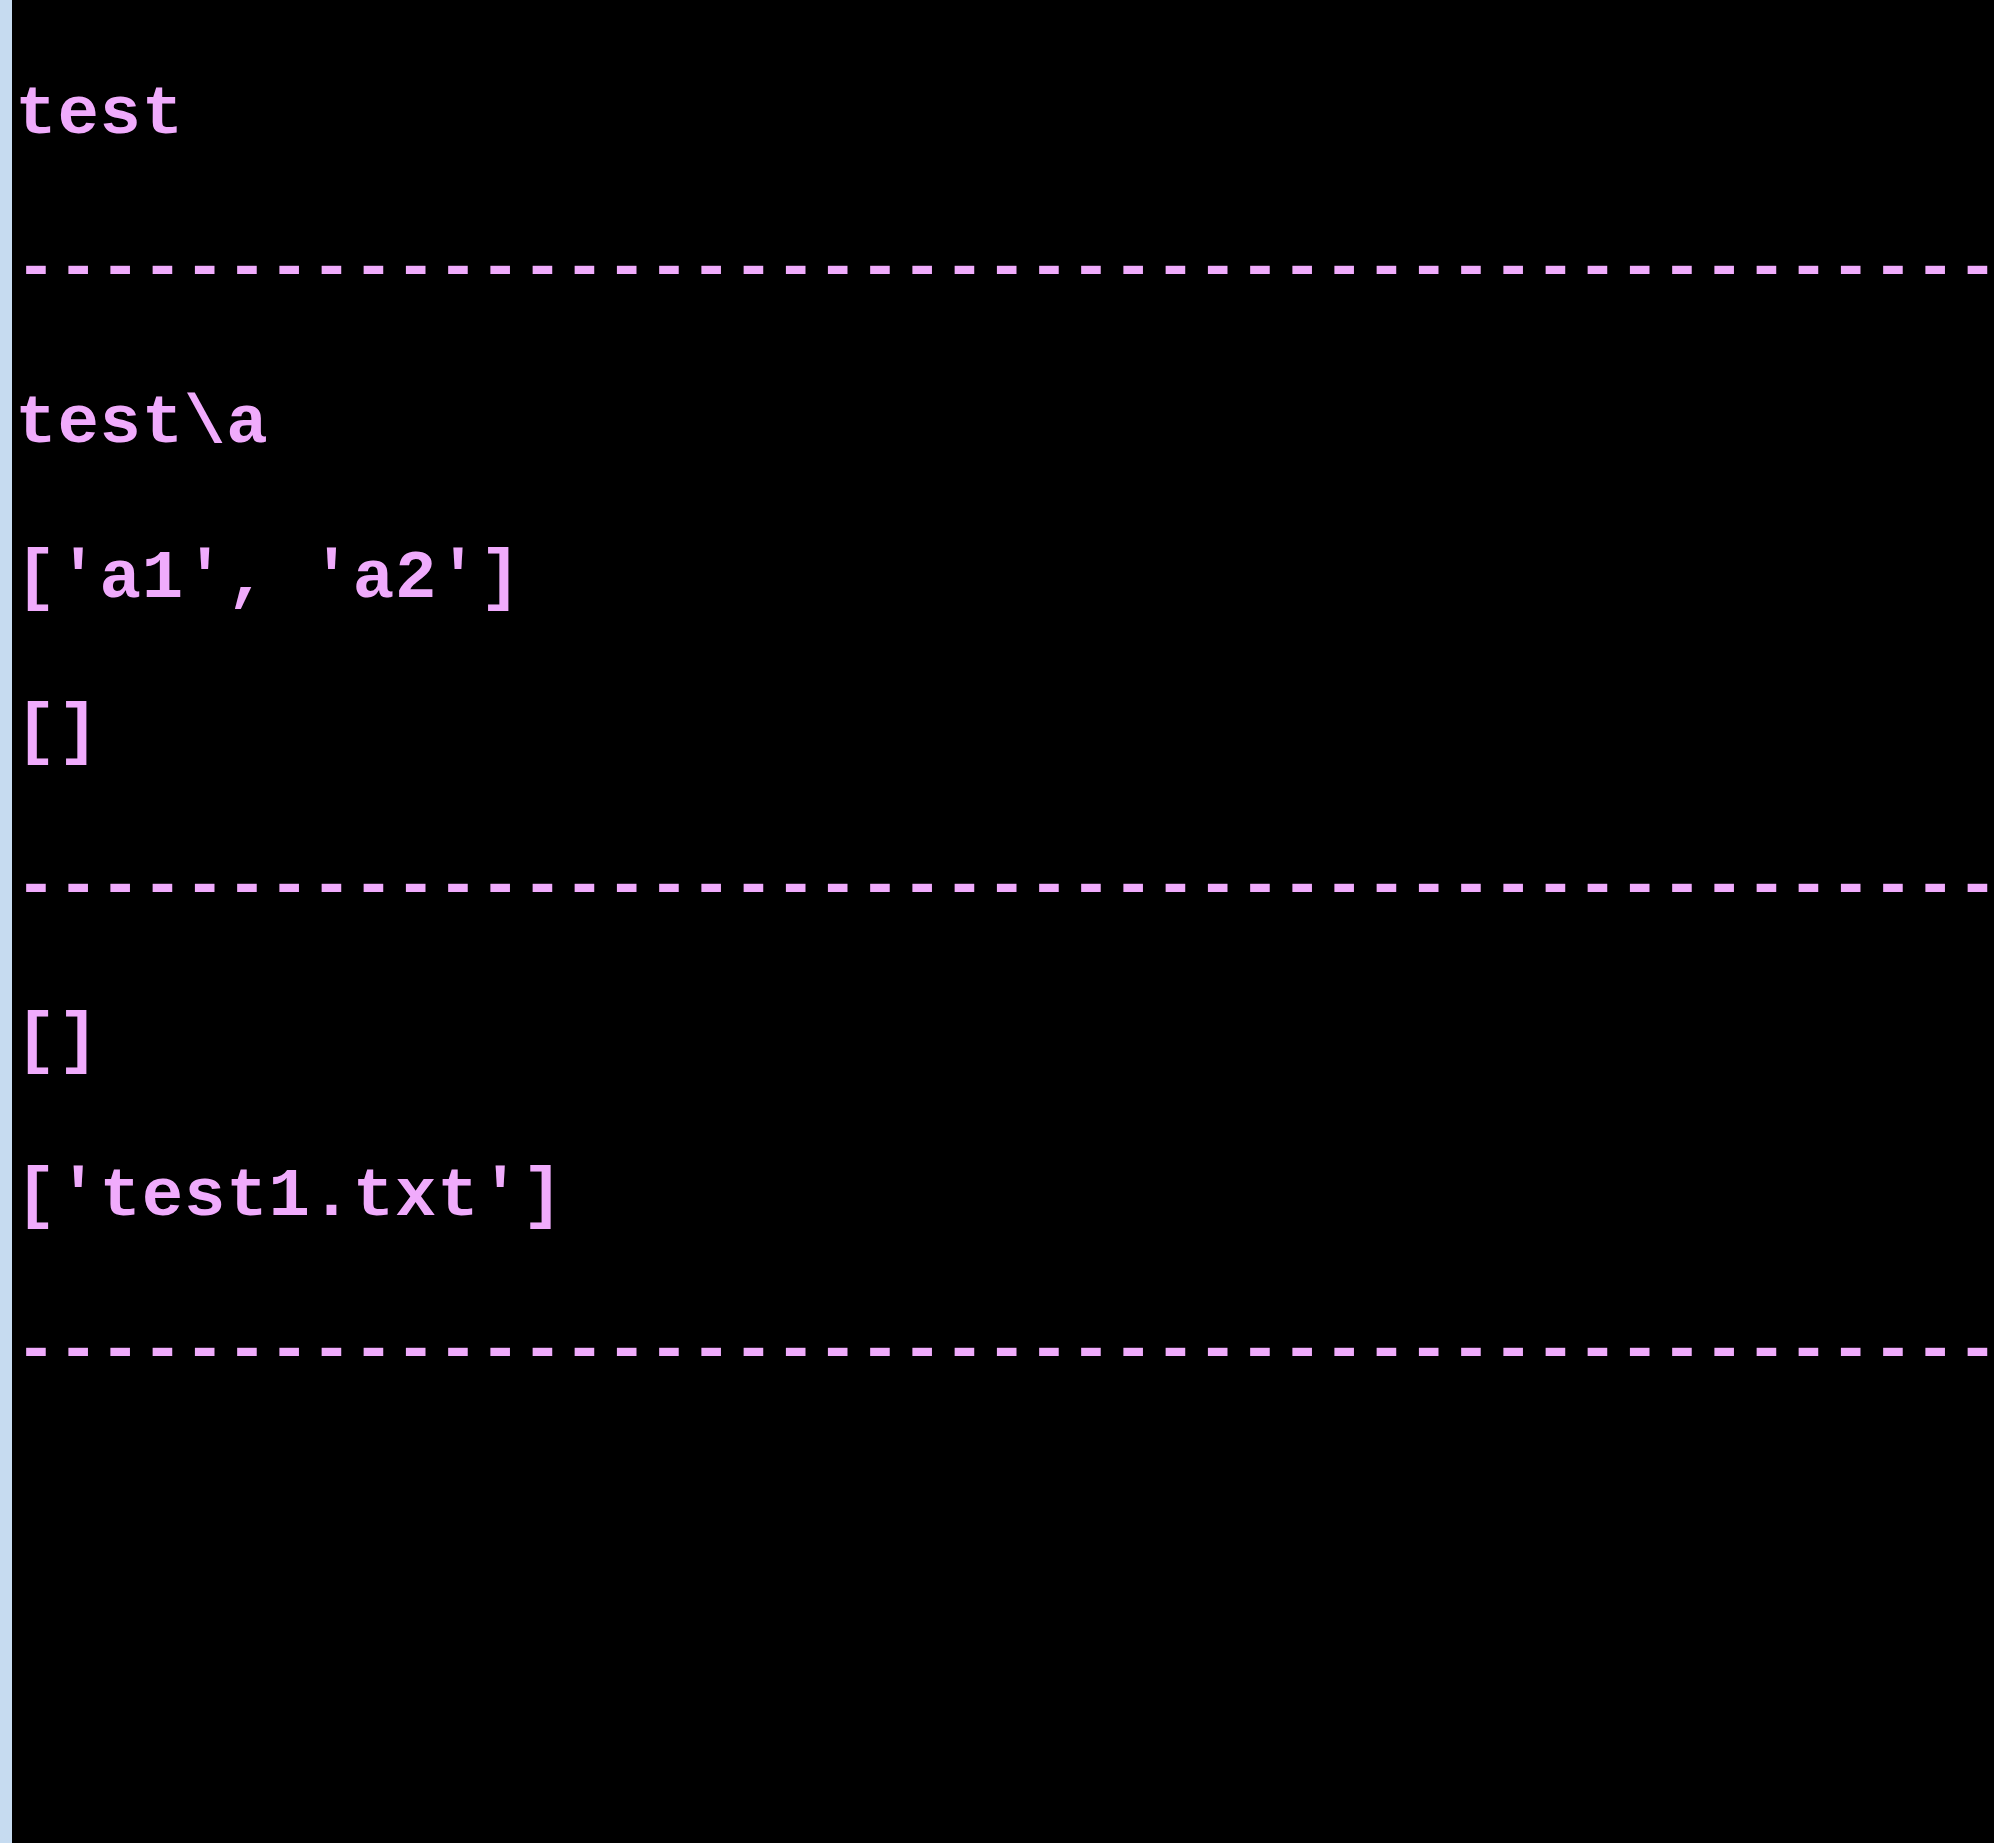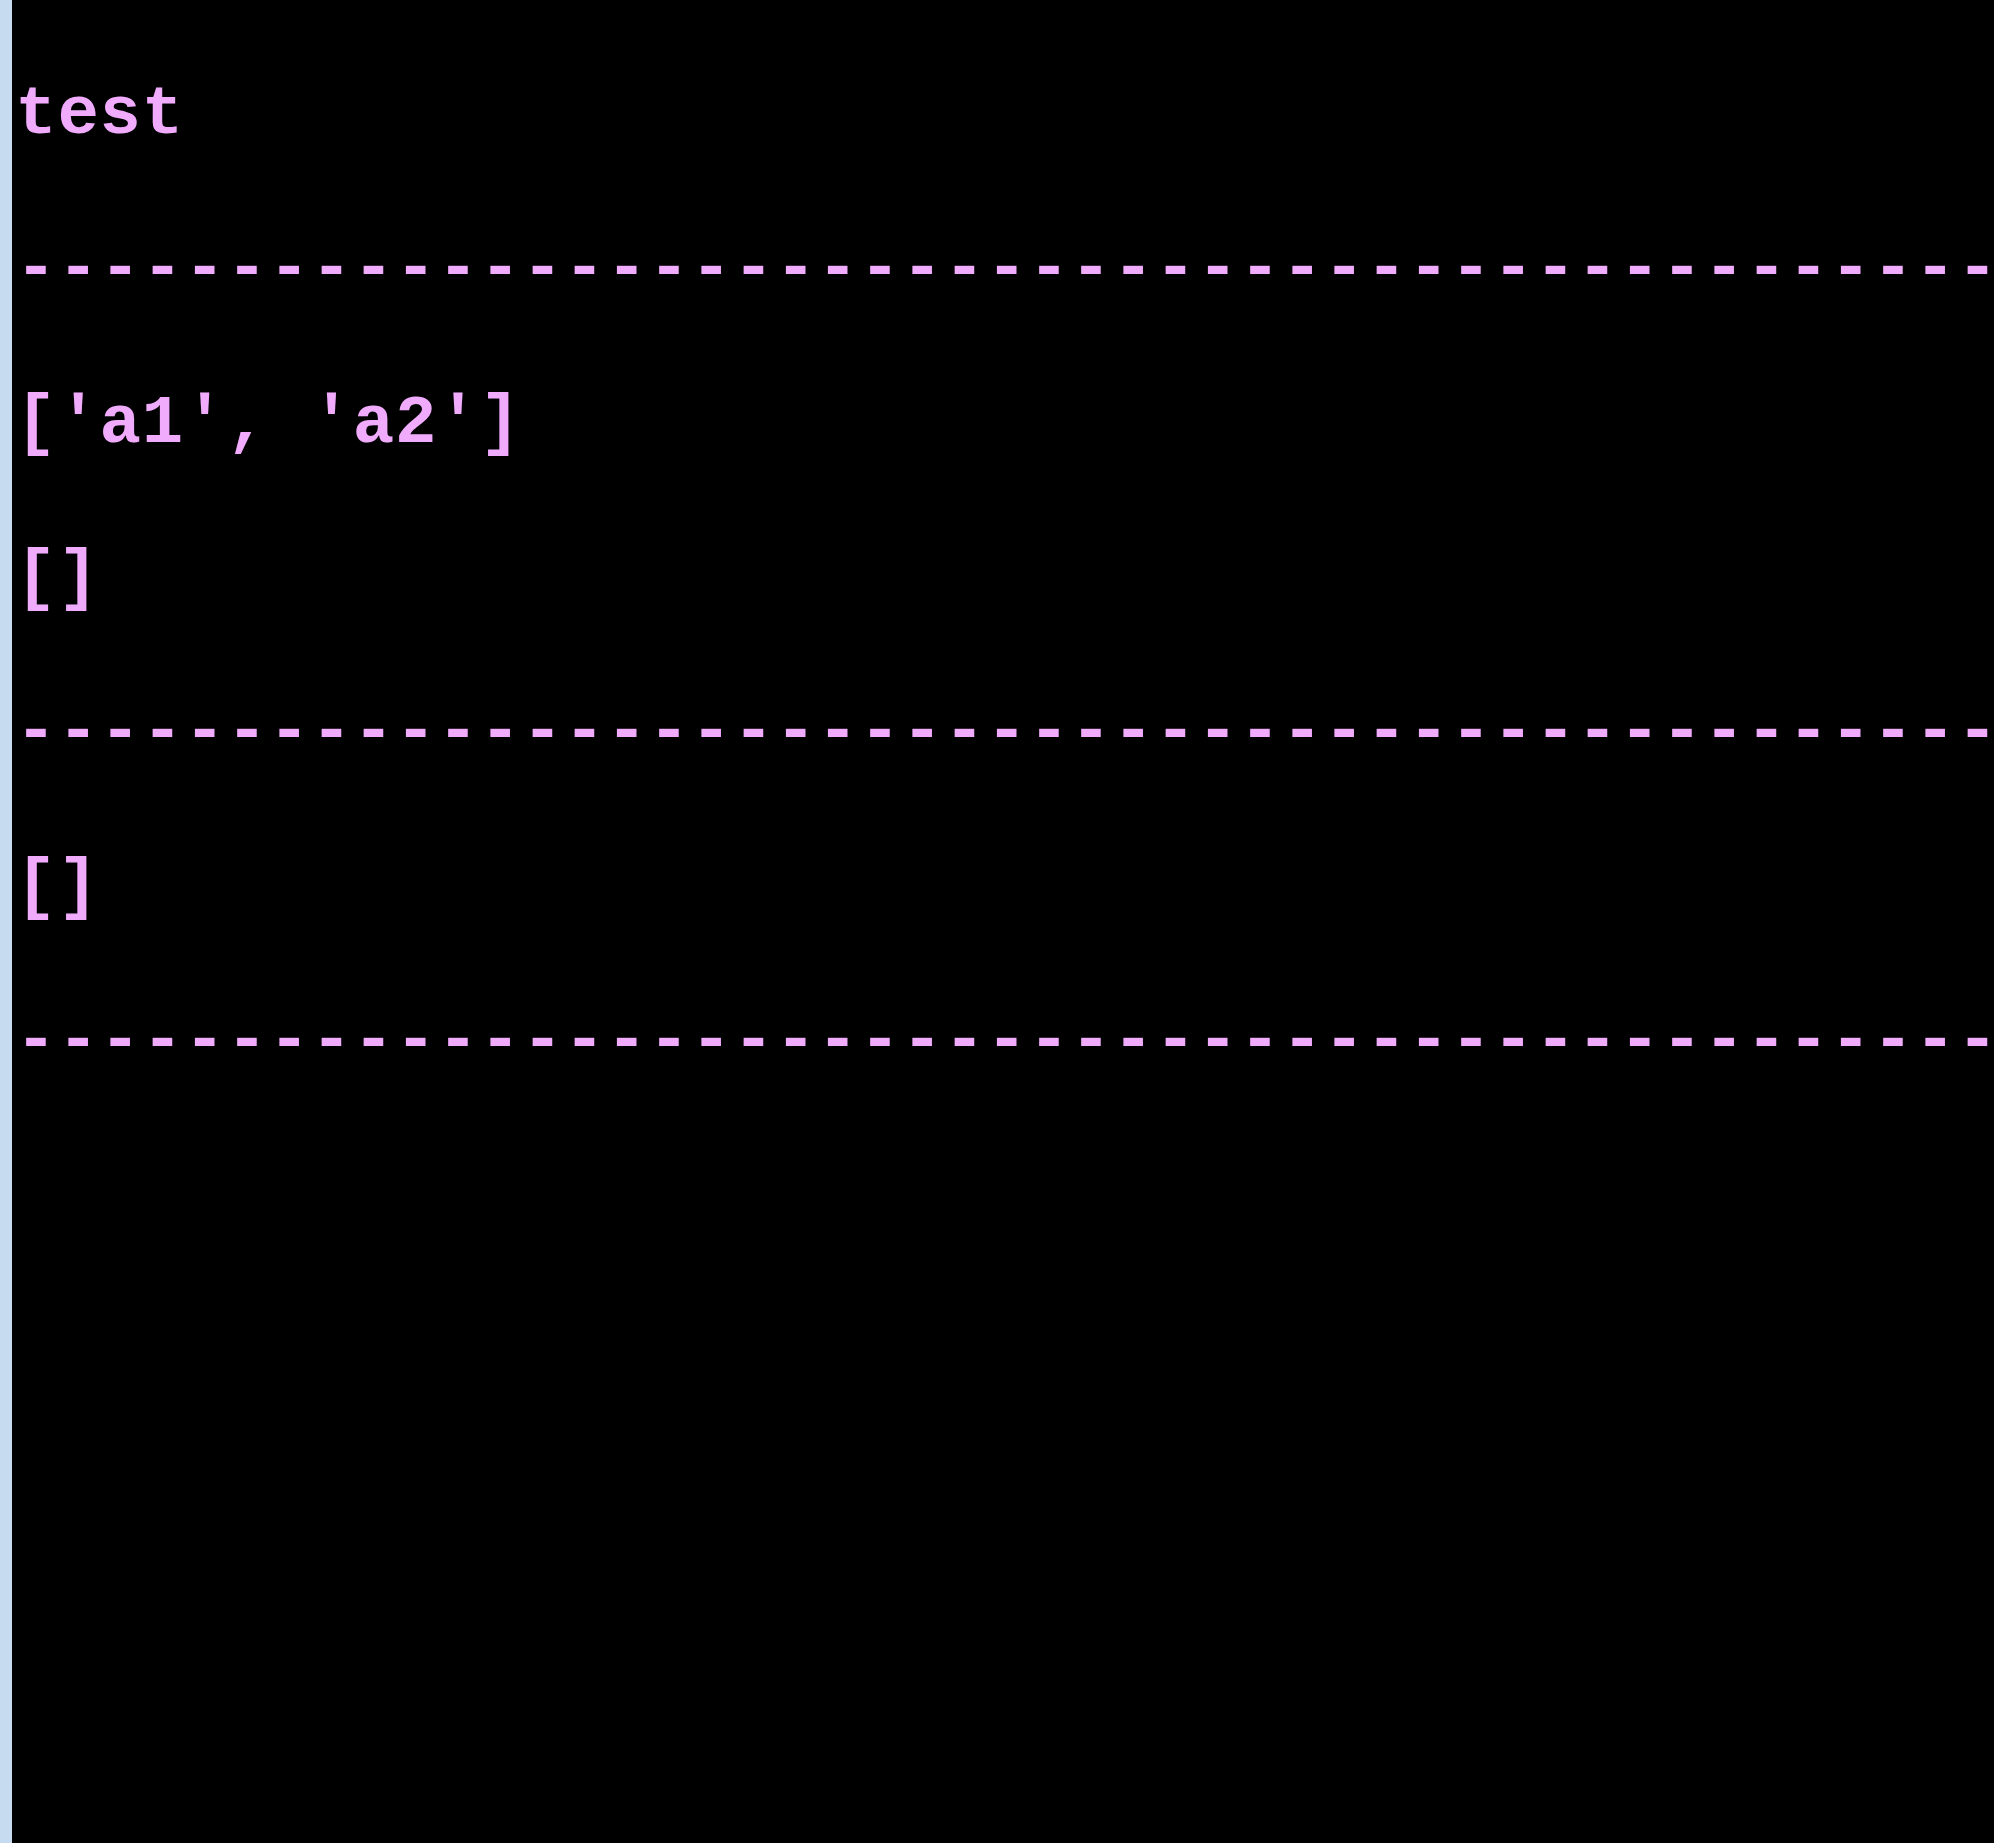--- a/index.html
+++ b/index.html
@@ -31,24 +31,26 @@
     .terminal .line {
       display: block;
     }
   </style>
 </head>
 <body>
 
 <div class="terminal">
 <span class="line">test</span>
 <span class="line">--------------------------------------------------------------------------------</span>
+<span class="line">test\a</span>
 <span class="line">['a1', 'a2']</span>
 <span class="line">[]</span>
 <span class="line">--------------------------------------------------------------------------------</span>
 <span class="line">[]</span>
+<span class="line">['test1.txt']</span>
 <span class="line">--------------------------------------------------------------------------------</span>
 
 
 
 
 
 
 
 
 

